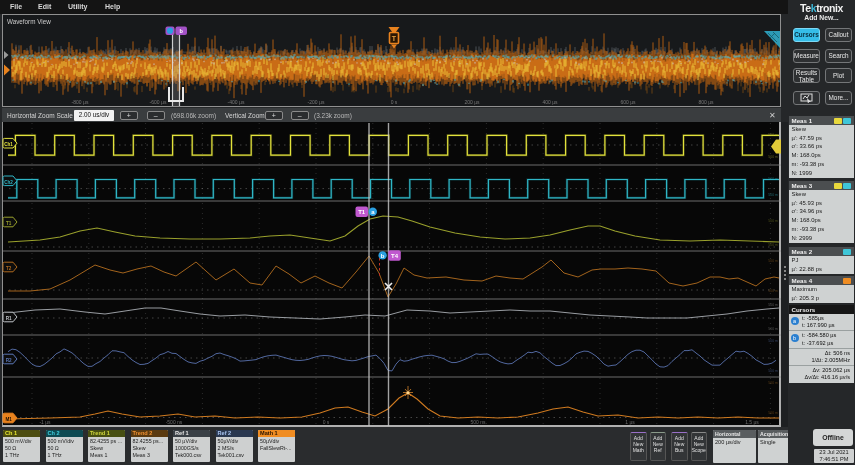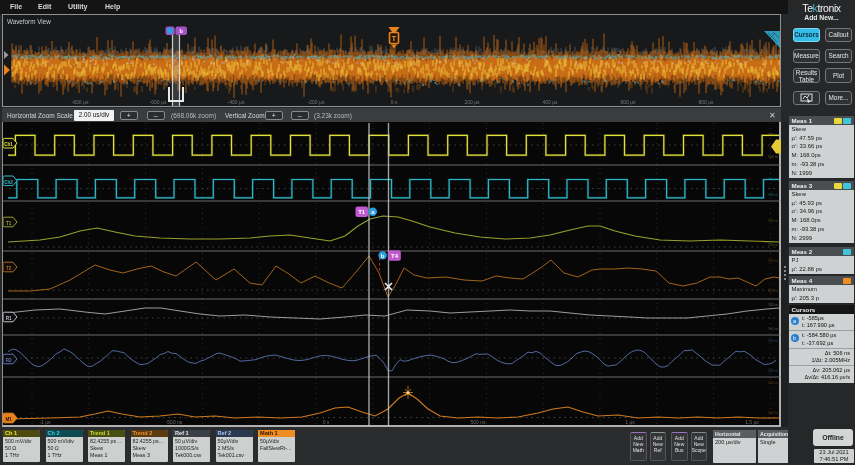--- a/index.html
+++ b/index.html
@@ -219,21 +219,21 @@
       <div class="pb">200 µs/div</div>
   </div>
   <div class="ipanel" style="left:758px;width:42px;">
     <div class="ph">Acquisition</div>
       <div class="pb">Single</div>
   </div>
 </div>
 
 <div class="abs sidebar">
   <div style="position:absolute;left:0;top:1.5px;width:67px;text-align:center;font-size:10.5px;
-       font-weight:normal;color:#f2f2f2;letter-spacing:-0.4px;">Te<span style="color:#3bb8d8">k</span>tronix</div>
+       font-weight:bold;color:#f2f2f2;letter-spacing:-0.4px;">Te<span style="color:#3bb8d8">k</span>tronix</div>
   <div style="position:absolute;left:0;top:14px;width:67px;text-align:center;font-size:6.8px;
        font-weight:bold;color:#e8e8e8;">Add New...</div>
   <div class="sbtn" style="left:5px;top:28px;width:27px;height:13.5px;background:#35bde8;
        border-color:#7cd8f5;color:#083040;font-weight:bold;">Cursors</div>
   <div class="sbtn" style="left:37px;top:28px;width:27px;height:13.5px;">Callout</div>
   <div class="sbtn" style="left:5px;top:49px;width:27px;height:13.5px;">Measure</div>
   <div class="sbtn" style="left:37px;top:49px;width:27px;height:13.5px;">Search</div>
   <div class="sbtn" style="left:5px;top:68px;width:27px;height:15px;">Results<br>Table</div>
   <div class="sbtn" style="left:37px;top:68px;width:27px;height:15px;">Plot</div>
   <div class="sbtn" style="left:5px;top:91px;width:27px;height:13.5px;">

